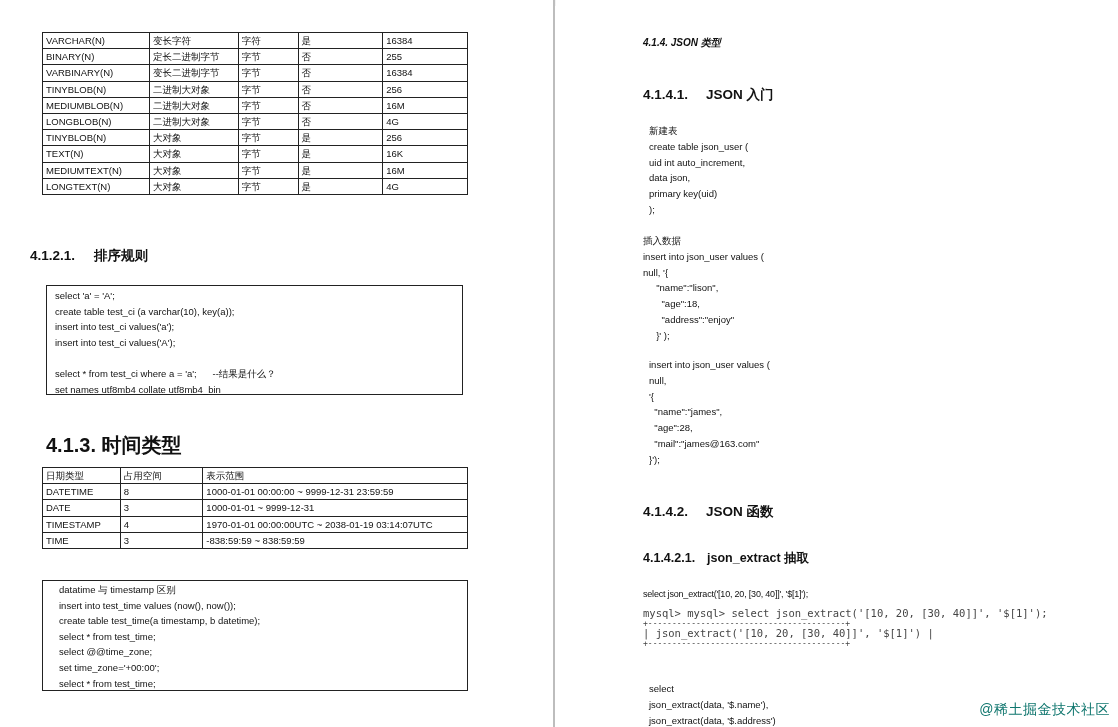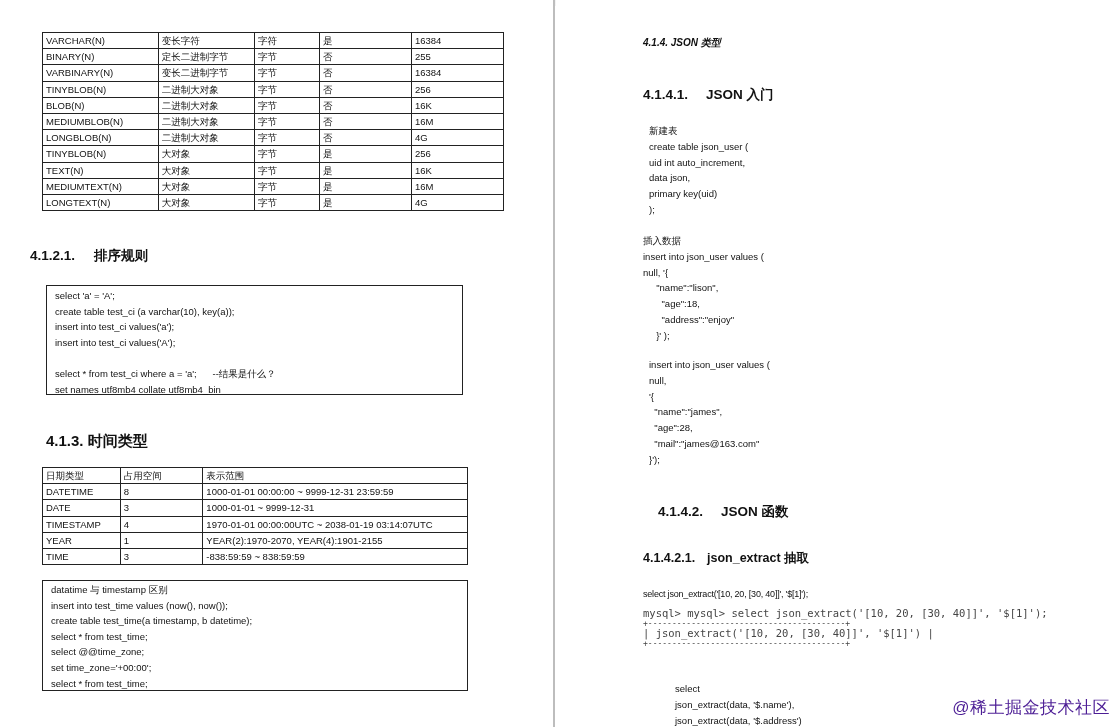--- a/index.html
+++ b/index.html
@@ -9,39 +9,39 @@
   .page { position: absolute; top: 0; height: 727px; background: #fff; }
   .page-left { left: 0; width: 553px; }
   .page-right { left: 556px; width: 562px; }
   .divider { position: absolute; left: 553px; top: 0; width: 2px; height: 727px; background: #bdbdbd; }
 
   table.grid { border-collapse: collapse; font-size: 9.5px; position: absolute; }
   table.grid td { border: 1px solid #222; padding: 0 3px; height: 16.2px; line-height: 15px; white-space: nowrap; }
 
   .h3 { position: absolute; font-weight: bold; font-size: 13.5px; white-space: nowrap; }
   .h3 .num { display: inline-block; }
-  .h2 { position: absolute; font-weight: bold; font-size: 15px; white-space: nowrap; }
+  .h2 { position: absolute; font-weight: bold; font-size: 20px; white-space: nowrap; }
 
   .codebox { position: absolute; border: 1px solid #222; font-size: 9.5px; line-height: 15.6px; }
   .codebox .line { white-space: pre; height: 15.6px; }
 
   .plain { position: absolute; font-size: 9.5px; line-height: 15.8px; }
   .plain .line { white-space: pre; height: 15.8px; }
 
   .mono { position: absolute; font-family: "DejaVu Sans Mono", "Liberation Mono", monospace; font-size: 10.5px; color: #444; white-space: pre; line-height: 11px; }
-  .watermark { position: absolute; right: 8px; bottom: 8px; font-size: 17px; color: #4c1d95; letter-spacing: 0.5px; margin-left: 42px; }
+  .watermark { position: absolute; right: 8px; bottom: 8px; font-size: 14px; color: #0f766e; letter-spacing: 0.5px; margin-left: 42px; }
 </style>
 </head>
 <body>
 
 <div class="topbar"></div>
 
 <div class="page page-left">
 
-  <table class="grid" style="left:42px; top:32px; width:462px;">
+  <table class="grid" style="left:42px; top:32px; width:426px;">
     <colgroup>
         <col style="width:107px">
         <col style="width:89px">
         <col style="width:60px">
         <col style="width:85px">
         <col style="width:85px">
       </colgroup>
     <tbody id="types-tbody">
         <tr>
           <td>VARCHAR(N)</td>
@@ -65,27 +65,20 @@
           <td>16384</td>
         </tr>
         <tr>
           <td>TINYBLOB(N)</td>
           <td>二进制大对象</td>
           <td>字节</td>
           <td>否</td>
           <td>256</td>
         </tr>
         <tr>
-          <td>BLOB(N)</td>
-          <td>二进制大对象</td>
-          <td>字节</td>
-          <td>否</td>
-          <td>16K</td>
-        </tr>
-        <tr>
           <td>MEDIUMBLOB(N)</td>
           <td>二进制大对象</td>
           <td>字节</td>
           <td>否</td>
           <td>16M</td>
         </tr>
         <tr>
           <td>LONGBLOB(N)</td>
           <td>二进制大对象</td>
           <td>字节</td>
@@ -160,33 +153,28 @@
           <td>DATE</td>
           <td>3</td>
           <td>1000-01-01 ~ 9999-12-31</td>
         </tr>
         <tr>
           <td>TIMESTAMP</td>
           <td>4</td>
           <td>1970-01-01 00:00:00UTC ~ 2038-01-19 03:14:07UTC</td>
         </tr>
         <tr>
-          <td>YEAR</td>
-          <td>1</td>
-          <td>YEAR(2):1970-2070, YEAR(4):1901-2155</td>
-        </tr>
-        <tr>
           <td>TIME</td>
           <td>3</td>
           <td>-838:59:59 ~ 838:59:59</td>
         </tr>
       </tbody>
   </table>
 
-  <div class="codebox" style="left:42px; top:580px; width:426px; height:111px; padding:1px 0 0 8px;" id="time-code">
+  <div class="codebox" style="left:42px; top:580px; width:426px; height:111px; padding:1px 0 0 16px;" id="time-code">
       <div class="line">datatime 与 timestamp 区别</div>
       <div class="line">insert into test_time values (now(), now());</div>
       <div class="line">create table test_time(a timestamp, b datetime);</div>
       <div class="line">select * from test_time;</div>
       <div class="line">select @@time_zone;</div>
       <div class="line">set time_zone='+00:00';</div>
       <div class="line">select * from test_time;</div>
     </div>
 </div>
 
@@ -220,33 +208,33 @@
       <div class="line">insert into json_user values (</div>
       <div class="line">null,</div>
       <div class="line">'{</div>
       <div class="line">  "name":"james",</div>
       <div class="line">  "age":28,</div>
       <div class="line">  "mail":"james@163.com"</div>
       <div class="line">}');</div>
     </div>
 
   <div class="h3" style="left:87px; top:503px;">
-    <span class="num" style="width:63px;margin-left:15px;">4.1.4.2.</span><span>JSON 函数</span>
+    <span class="num" style="width:63px;">4.1.4.2.</span><span>JSON 函数</span>
   </div>
 
   <div class="h3" style="left:87px; top:550px; font-size:12.5px;">
     <span class="num" style="width:64px;">4.1.4.2.1.</span><span>json_extract  抽取</span>
   </div>
 
   <div class="plain" style="left:87px; top:587px; font-size:9px; letter-spacing:-0.2px;">
     <div class="line">select json_extract('[10, 20, [30, 40]]', '$[1]');</div>
   </div>
 
   <div class="mono" style="left:87px; top:607px;" id="console"><div style="height: 13px; line-height: 13px; font-size: 10.5px;">mysql&gt; mysql&gt; select json_extract('[10, 20, [30, 40]]', '$[1]');</div><div style="height: 7px; line-height: 7px; font-size: 8px;">+-----------------------------------------+</div><div style="height: 13px; line-height: 13px; font-size: 10.5px;">| json_extract('[10, 20, [30, 40]]', '$[1]') |</div><div style="height: 7px; line-height: 7px; font-size: 8px;">+-----------------------------------------+</div></div>
 
-  <div class="plain" style="left:93px; top:681px;margin-left:26px;" id="json-select">
+  <div class="plain" style="left:93px; top:681px;" id="json-select">
       <div class="line">select</div>
       <div class="line">json_extract(data, '$.name'),</div>
       <div class="line">json_extract(data, '$.address')</div>
     </div>
 </div>
 
 <div class="watermark">@稀土掘金技术社区</div>
 
 </body></html>

